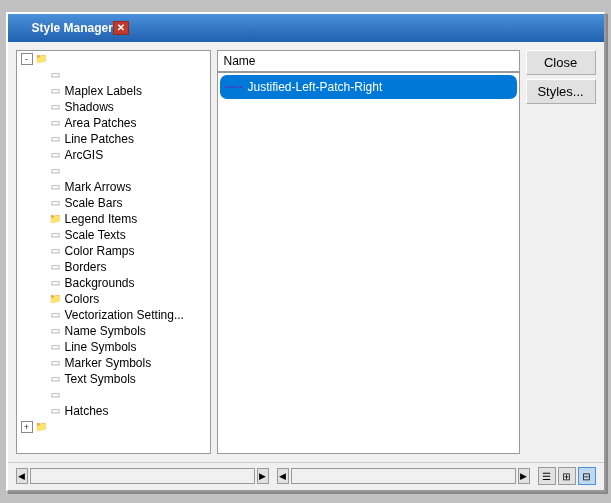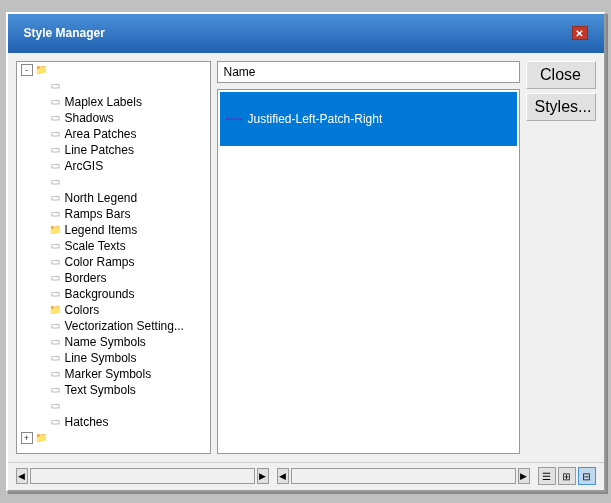--- a/index.html
+++ b/index.html
@@ -20,27 +20,27 @@
       border: 2px solid #999;
       border-top: 2px solid #fff;
       border-left: 2px solid #fff;
       box-shadow: 2px 2px 0 #888;
       display: flex;
       flex-direction: column;
     }
     .title-bar {
       background: linear-gradient(to bottom, #4a90d9 0%, #2060b0 100%);
       color: white;
-      padding: 4px 16px;
+      padding: 4px 24px;
       font-size: 12px;
       font-weight: bold;
       display: flex;
       align-items: center;
-      justify-content: space-between;
-      height: 39px;
+      justify-content: flex-start;
+      height: 28px;
       flex-shrink: 0;
     }
     .title-bar-close {
       background: #c0392b;
       color: white;
       border: 1px solid #922b21;
       width: 16px;
       height: 14px;
       font-size: 10px;
       cursor: pointer;
@@ -87,21 +87,21 @@
     }
     .leaf-icon {
       color: #888;
     }
     .indent-1 { padding-left: 4px; }
     .indent-2 { padding-left: 20px; }
     .right-panel {
       flex: 1;
       display: flex;
       flex-direction: column;
-      gap: 6px;
+      gap: 0;
     }
     .name-header {
       border: 1px solid #999;
       background: white;
       padding: 2px 6px;
       font-size: 12px;
       font-weight: normal;
       height: 22px;
       display: flex;
       align-items: center;
@@ -109,22 +109,23 @@
     .content-area {
       flex: 1;
       border: 1px solid #999;
       background: white;
       overflow-y: auto;
       padding: 2px;
     }
     .content-item {
       display: flex;
       align-items: center;
-      padding: 20px 4px;
+      padding: 5px 4px;
       cursor: pointer;
+      border-radius: 7px;
     }
     .content-item.selected {
       background: #0078d7;
       color: white;
     }
     .content-item-icon {
       width: 20px;
       height: 14px;
       display: inline-flex;
       align-items: center;
@@ -134,21 +135,21 @@
     }
     .buttons-panel {
       display: flex;
       flex-direction: column;
       gap: 4px;
       width: 70px;
       flex-shrink: 0;
     }
     .btn {
       padding: 4px 8px;
-      font-size: 16px;
+      font-size: 13px;
       background: #e1e1e1;
       border: 1px solid #adadad;
       border-top: 1px solid #fff;
       border-left: 1px solid #fff;
       cursor: pointer;
       text-align: center;
     }
     .bottom-bar {
       height: 28px;
       border-top: 1px solid #ccc;
@@ -272,26 +273,26 @@
         <span class="tree-icon leaf-icon">▭</span>
         <span>ArcGIS</span>
       </div>
       <div class="tree-item indent-2">
         <span class="spacer"></span>
         <span class="tree-icon leaf-icon">▭</span>
       </div>
       <div class="tree-item indent-2">
         <span class="spacer"></span>
         <span class="tree-icon leaf-icon">▭</span>
-        <span>North Legend</span>
-      </div>
-      <div class="tree-item indent-2">
-        <span class="spacer"></span>
-        <span class="tree-icon leaf-icon">▭</span>
-        <span>Ramps Bars</span>
+        <span>Mark Arrows</span>
+      </div>
+      <div class="tree-item indent-2">
+        <span class="spacer"></span>
+        <span class="tree-icon leaf-icon">▭</span>
+        <span>Scale Bars</span>
       </div>
       <div class="tree-item indent-2">
         <span class="spacer"></span>
         <span class="tree-icon folder-icon">📁</span>
         <span>Legend Items</span>
       </div>
       <div class="tree-item indent-2">
         <span class="spacer"></span>
         <span class="tree-icon leaf-icon">▭</span>
         <span>Scale Texts</span>

